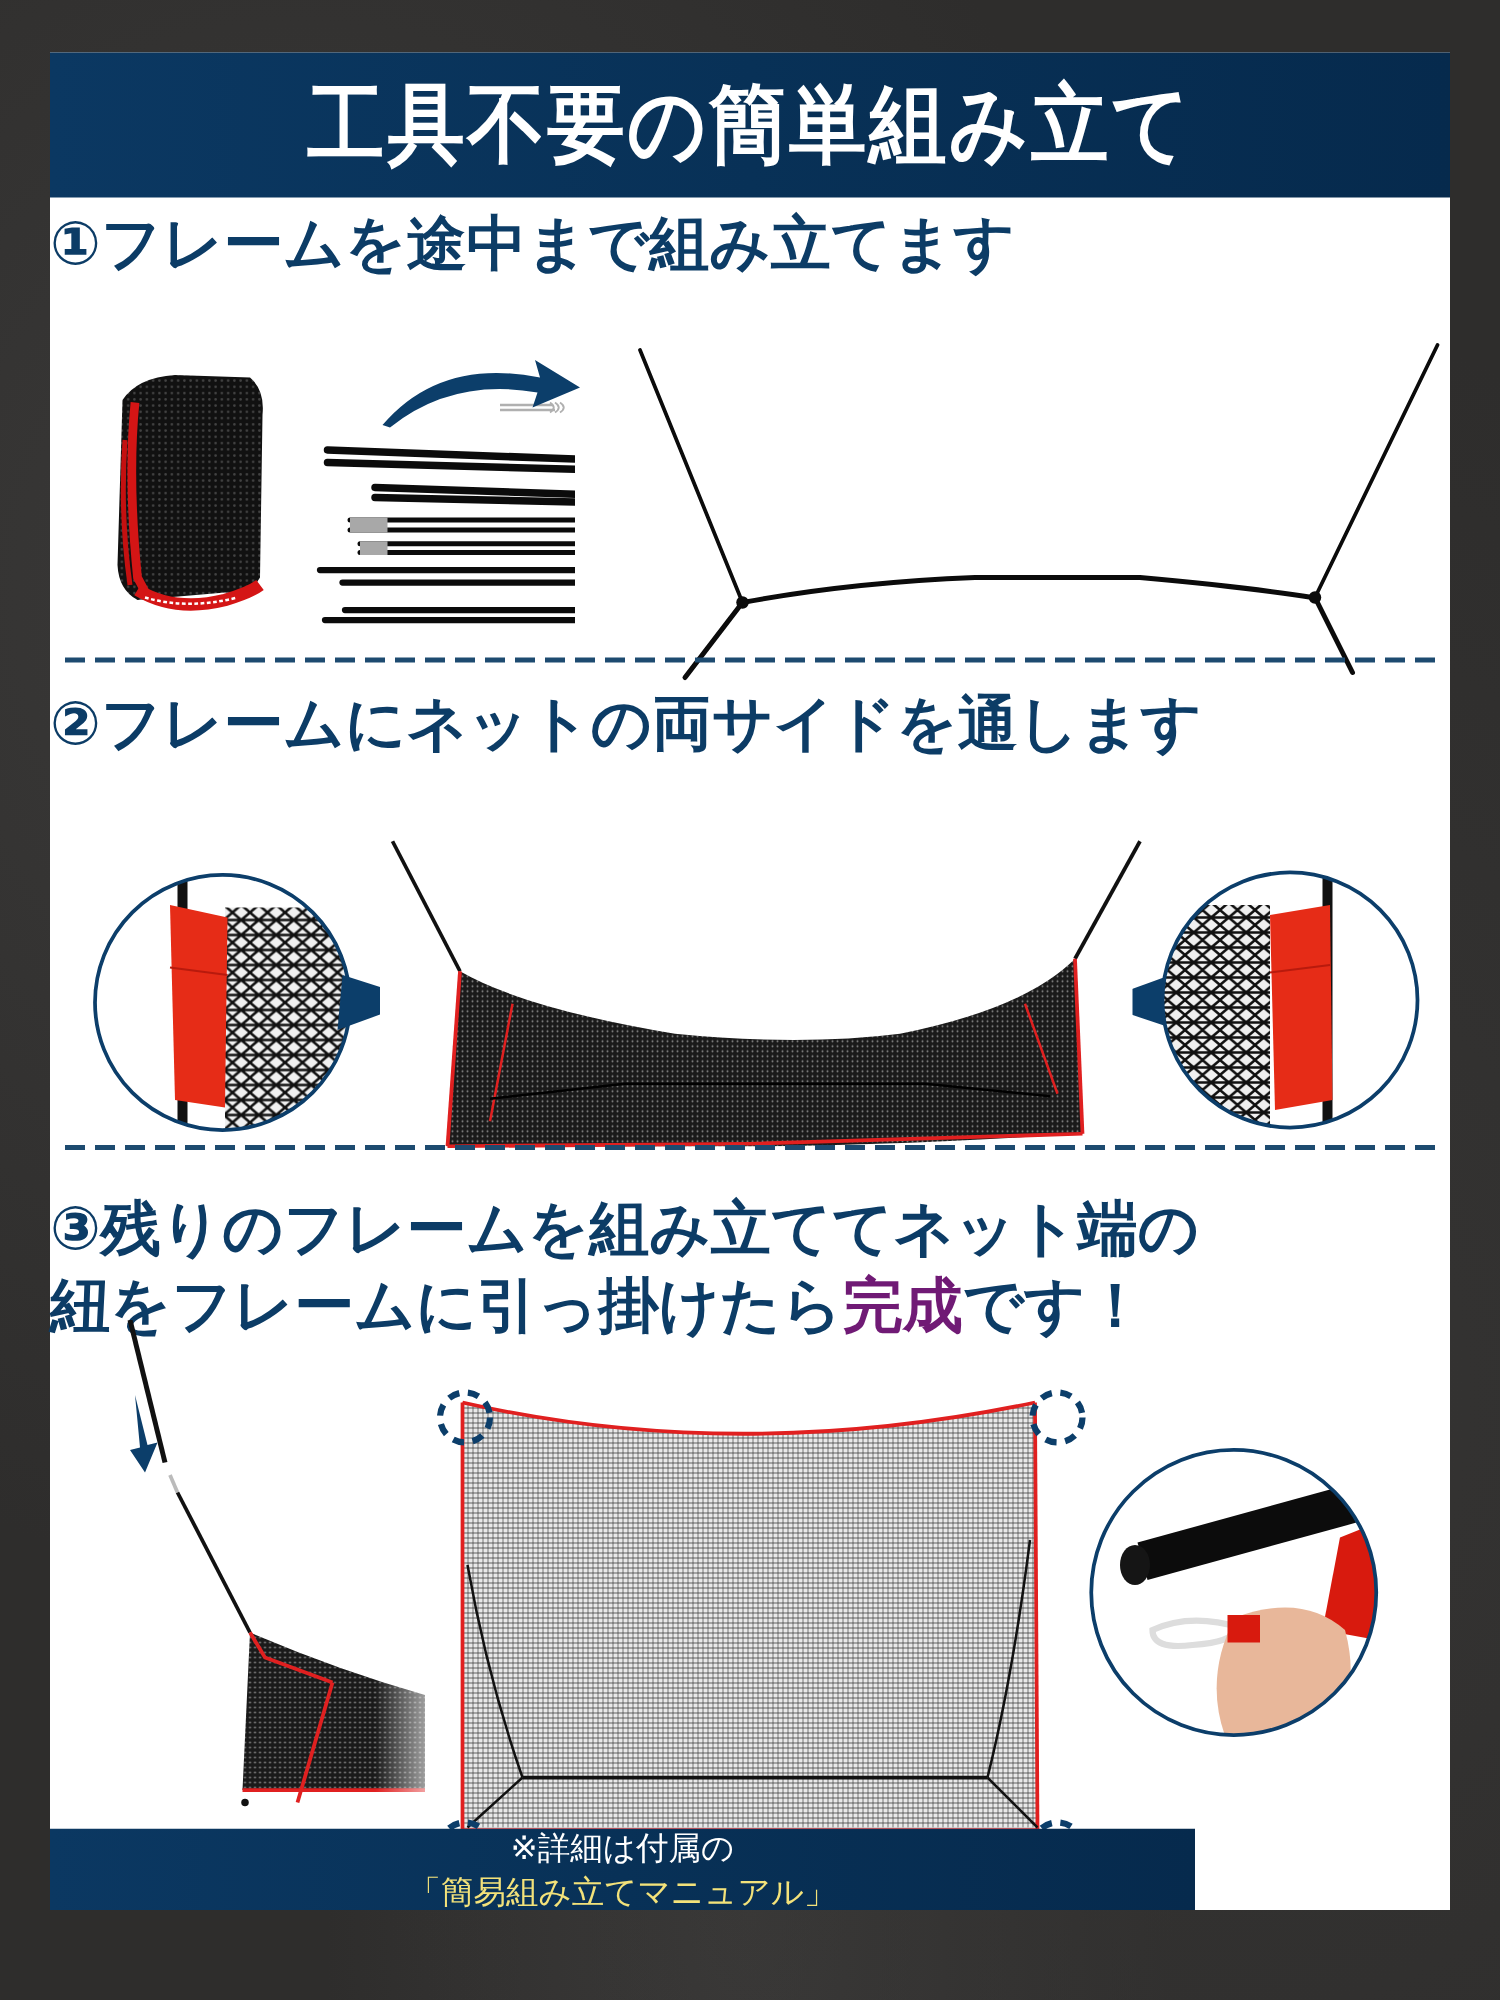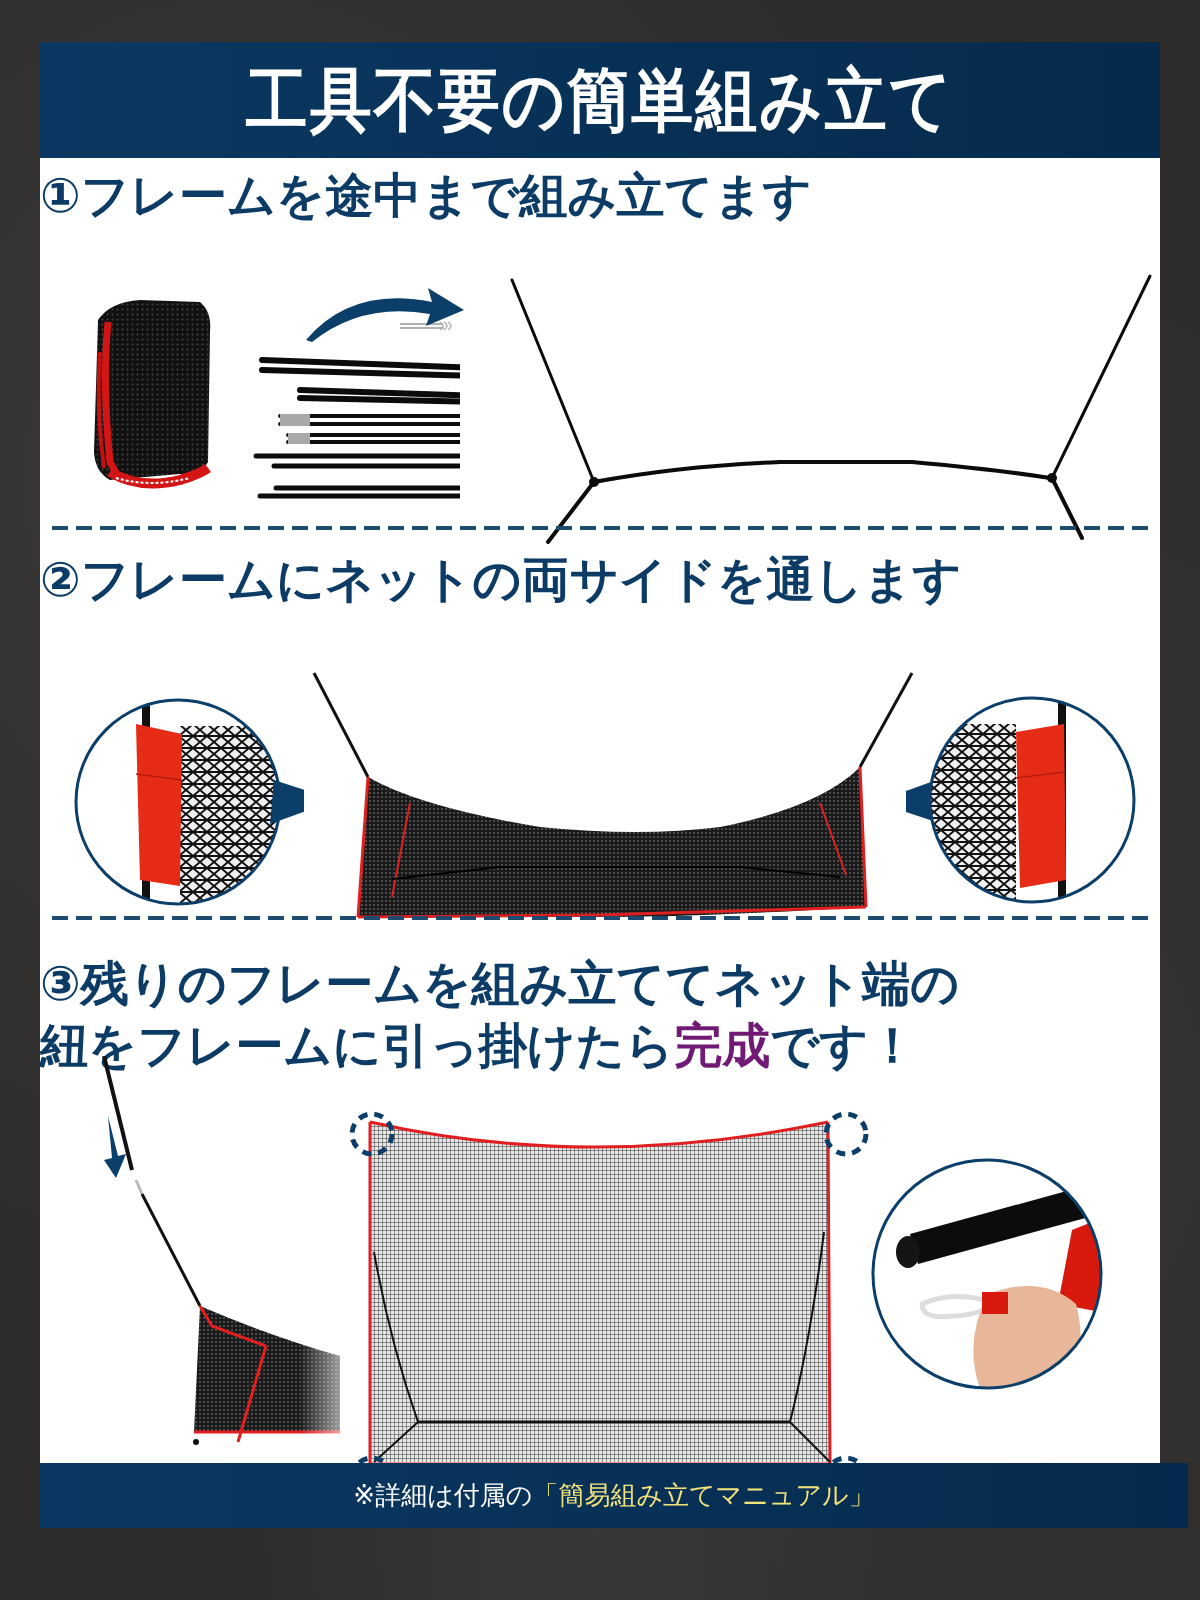--- a/index.html
+++ b/index.html
@@ -30,24 +30,24 @@
   .step-heading {
     position: absolute; left: 0; width: 1120px; text-align: left;
     color: #0c3c66; font-weight: bold; font-size: 48px; line-height: 1.3;
   }
   .step-heading .accent { color: #701a75; }
   .divider {
     position: absolute; left: 12px; width: 1096px; height: 4px;
     background: repeating-linear-gradient(90deg, #1d4b70 0 16px, transparent 16px 24px);
   }
   .footer-bar {
-    position: absolute; left: 0; top: 1421px; width: 1148px; height: 65px;
+    position: absolute; left: 0; top: 1421px; width: 916px; height: 65px;
     background: linear-gradient(90deg, #0b3862 0%, #083157 50%, #062a4d 100%);
     display: flex; align-items: center; justify-content: center;
-    color: #ffffff; font-size: 26px;
+    color: #ffffff; font-size: 26px; flex-direction: column;
   }
   .footer-bar .hl { color: #f3e27a; }
   .img { position: absolute; }
   svg { display: block; }
 </style>
 </head>
 <body>
 
 <div class="card">
 

